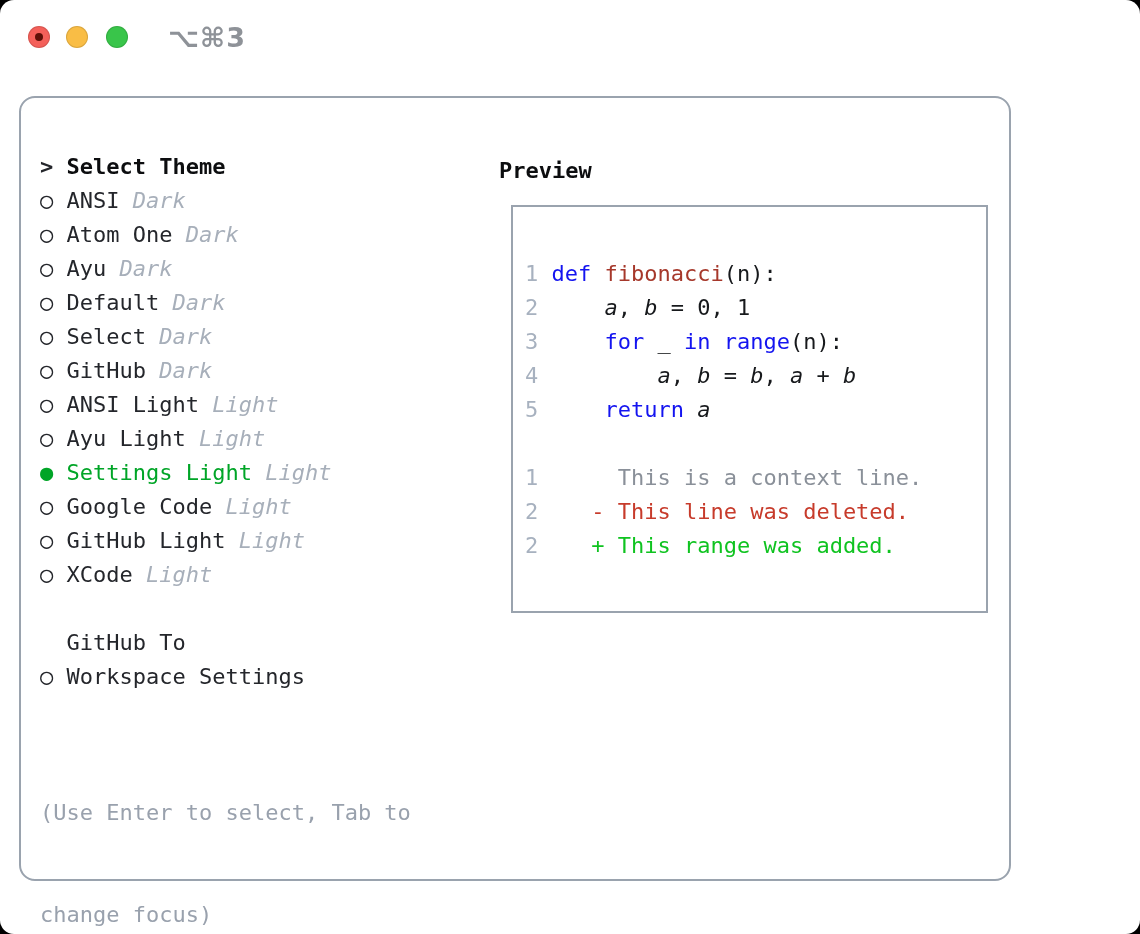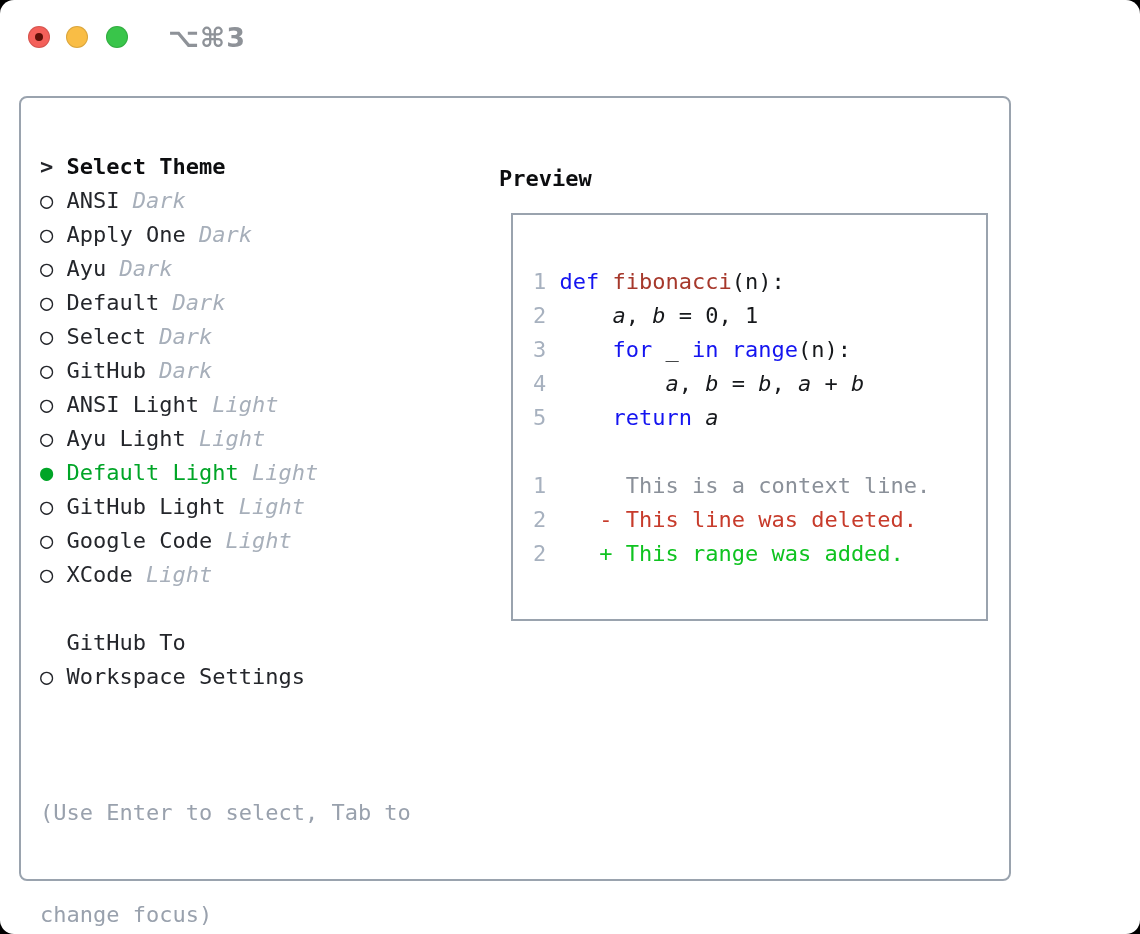--- a/index.html
+++ b/index.html
@@ -27,45 +27,45 @@
     font-family: "DejaVu Sans", "Liberation Sans", sans-serif;
     font-size: 27px; font-weight: 600; color: var(--titlebar-gray);
     letter-spacing: 1px;
   }
 
   
   .panel {
     position: absolute; left: 19px; top: 96px;
     width: 992px; height: 785px;
     border: 2px solid var(--panel-border);
-    border-radius: 8px;
+    border-radius: 16px;
     background: #fff;
   }
   .line  { white-space: pre; font-size: 22px; line-height: 34px; height: 34px; }
   .blank-line { height: 34px; }
 
   .left-col  { position: absolute; left: 19px;  top: 52px; }
-  .right-col { position: absolute; left: 478px; top: 64px; }
+  .right-col { position: absolute; left: 478px; top: 56px; }
 
   .header-line { font-weight: bold; color: #0c0d0f; }
   .marker { display: inline-block; width: 2ch; color: var(--item-text); }
   .radio-on { color: var(--selected-green); }
   .t-name { color: var(--item-text); }
   .theme-row.selected .t-name, .apply-row.selected .t-name { color: var(--selected-green); }
   .t-variant { color: var(--variant-gray); font-style: italic; }
   .apply-header { color: var(--item-text); }
   .hint { white-space: pre; font-size: 22px; line-height: 34px; color: var(--hint-gray); }
 
   
   .preview-title { font-weight: bold; color: #0c0d0f; font-size: 22px; line-height: 34px; height: 34px; }
   .preview-box {
     margin-left: 12px; margin-top: 17px;
     width: 477px; height: 408px;
     border: 2px solid var(--panel-border);
-    padding: 50px 0 0 20px;
+    padding: 50px 0 0 12px;
     background: #fff;
   }
   .lnum { display: inline-block; width: 2ch; color: var(--line-number-gray); }
   .tok-keyword  { color: var(--keyword-blue); }
   .tok-function { color: var(--function-red); }
   .tok-plain    { color: var(--code-text); }
   .tok-variable { color: var(--code-text); font-style: italic; }
   .diff-context { color: var(--context-gray); }
   .diff-deleted { color: var(--deleted-red); }
   .diff-added   { color: var(--added-green); }
@@ -82,30 +82,30 @@
     <span class="tl tl-green"></span>
     <span class="win-title">⌥⌘3</span>
   </div>
 
   <div class="panel">
     <div class="left-col">
       <div class="line header-line"><span class="marker">&gt;</span><span>Select Theme</span></div>
 
       <div id="theme-items">
           <div class="line theme-row"><span class="marker radio-off">○</span><span class="t-name">ANSI </span><span class="t-variant">Dark</span></div>
-          <div class="line theme-row"><span class="marker radio-off">○</span><span class="t-name">Apply One </span><span class="t-variant">Dark</span></div>
+          <div class="line theme-row"><span class="marker radio-off">○</span><span class="t-name">Atom One </span><span class="t-variant">Dark</span></div>
           <div class="line theme-row"><span class="marker radio-off">○</span><span class="t-name">Ayu </span><span class="t-variant">Dark</span></div>
           <div class="line theme-row"><span class="marker radio-off">○</span><span class="t-name">Default </span><span class="t-variant">Dark</span></div>
           <div class="line theme-row"><span class="marker radio-off">○</span><span class="t-name">Select </span><span class="t-variant">Dark</span></div>
           <div class="line theme-row"><span class="marker radio-off">○</span><span class="t-name">GitHub </span><span class="t-variant">Dark</span></div>
           <div class="line theme-row"><span class="marker radio-off">○</span><span class="t-name">ANSI Light </span><span class="t-variant">Light</span></div>
           <div class="line theme-row"><span class="marker radio-off">○</span><span class="t-name">Ayu Light </span><span class="t-variant">Light</span></div>
-          <div class="line theme-row selected"><span class="marker radio-on">●</span><span class="t-name">Default Light </span><span class="t-variant">Light</span></div>
+          <div class="line theme-row selected"><span class="marker radio-on">●</span><span class="t-name">Settings Light </span><span class="t-variant">Light</span></div>
+          <div class="line theme-row"><span class="marker radio-off">○</span><span class="t-name">Google Code </span><span class="t-variant">Light</span></div>
           <div class="line theme-row"><span class="marker radio-off">○</span><span class="t-name">GitHub Light </span><span class="t-variant">Light</span></div>
-          <div class="line theme-row"><span class="marker radio-off">○</span><span class="t-name">Google Code </span><span class="t-variant">Light</span></div>
           <div class="line theme-row"><span class="marker radio-off">○</span><span class="t-name">XCode </span><span class="t-variant">Light</span></div>
         </div>
 
       <div class="blank-line"></div>
 
       <div class="line apply-header"><span class="marker"> </span><span>GitHub To</span></div>
 
       <div id="apply-items">
           <div class="line apply-row"><span class="marker radio-off">○</span><span class="t-name">Workspace Settings</span></div>
         </div>

